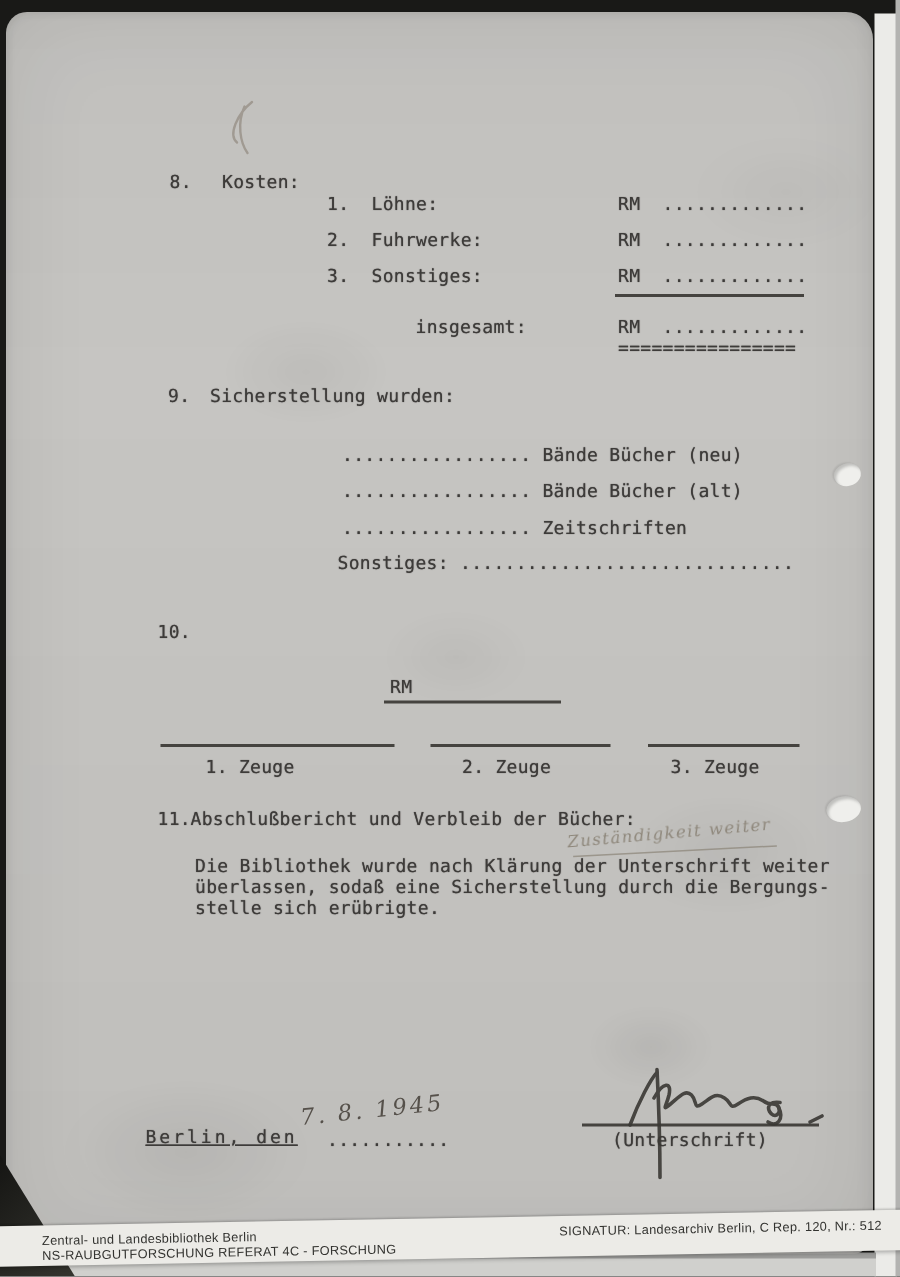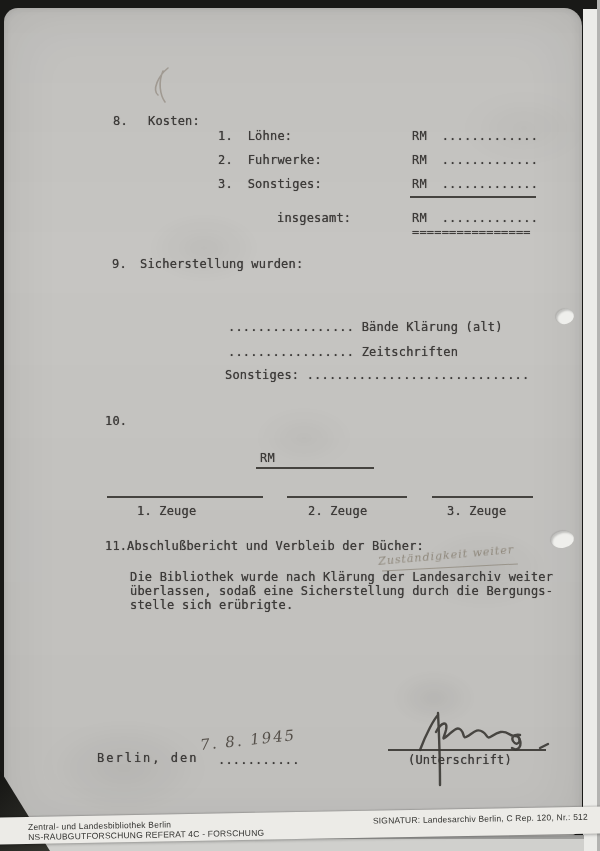--- a/index.html
+++ b/index.html
@@ -43,21 +43,21 @@
   .hole-2{left:547px;top:523px;width:23px;height:17px;transform:rotate(-10deg);}
 
   
   .tw{
     position:absolute;
     font-family:"DejaVu Sans Mono","Liberation Mono",monospace;
     font-size:12px;line-height:1;letter-spacing:.2px;
     color:#3d3b39;white-space:pre;
     text-shadow:0 0 .7px rgba(61,59,57,.85);
   }
-  .tw-sp{letter-spacing:2px;}
+  .tw-sp{letter-spacing:2px;text-decoration:underline;}
   .rule{position:absolute;background:#45433f;height:1.5px;}
 
   
   .hand{
     position:absolute;
     font-family:"DejaVu Serif","Liberation Serif",serif;
     font-style:italic;white-space:pre;
   }
   .hand-date{font-size:15px;color:#55504a;letter-spacing:2px;transform:rotate(-6deg);}
   .hand-note{font-size:11px;color:#8e877b;letter-spacing:1px;transform:rotate(-5deg);filter:blur(.2px);}
@@ -116,21 +116,22 @@
 
   <div class="rule" style="left:410px;top:196px;width:126px"></div>
 
   <div class="tw" style="left:277px;top:212px">insgesamt:</div>
   <div class="tw" style="left:412px;top:212px">RM  .............</div>
   <div class="tw" style="left:412px;top:226px">================</div>
 
   <div class="tw" style="left:112px;top:258px">9.</div>
   <div class="tw" style="left:140px;top:258px">Sicherstellung wurden:</div>
 
-  <div class="tw" style="left:228px;top:321px">................. Bände Klärung (alt)</div>
+  <div class="tw" style="left:228px;top:297px">................. Bände Bücher (neu)</div>
+  <div class="tw" style="left:228px;top:321px">................. Bände Bücher (alt)</div>
   <div class="tw" style="left:225px;top:369px">Sonstiges: ..............................</div>
   <div class="tw" style="left:228px;top:346px">................. Zeitschriften</div>
 
   <div class="tw" style="left:105px;top:415px">10.</div>
 
   <div class="tw" style="left:260px;top:452px">RM</div>
   <div class="rule" style="left:256px;top:467px;width:118px"></div>
 
   <div class="rule" style="left:107px;top:496px;width:156px"></div>
   <div class="rule" style="left:287px;top:496px;width:120px"></div>
@@ -139,21 +140,21 @@
   <div class="tw" style="left:137px;top:505px">1. Zeuge</div>
   <div class="tw" style="left:308px;top:505px">2. Zeuge</div>
   <div class="tw" style="left:447px;top:505px">3. Zeuge</div>
 
   <div class="tw" style="left:105px;top:540px">11.</div>
   <div class="tw" style="left:127px;top:540px">Abschlußbericht und Verbleib der Bücher:</div>
 
   <div class="hand hand-note" style="left:378px;top:549px">Zuständigkeit weiter</div>
   <div class="pencil-line" style="left:382px;top:567px;width:136px"></div>
 
-  <div class="tw" style="left:130px;top:571px">Die Bibliothek wurde nach Klärung der Landesarchiv weiter</div>
+  <div class="tw" style="left:130px;top:571px">Die Bibliothek wurde nach Klärung der Unterschrift weiter</div>
   <div class="tw" style="left:130px;top:585px">überlassen, sodaß eine Sicherstellung durch die Bergungs-</div>
   <div class="tw" style="left:130px;top:599px">stelle sich erübrigte.</div>
 
   <div class="tw tw-sp" style="left:97px;top:752px">Berlin, den</div>
   <div class="tw" style="left:218px;top:754px">...........</div>
   <div class="hand hand-date" style="left:200px;top:731px">7. 8. 1945</div>
 
   <div class="rule" style="left:388px;top:749px;width:158px"></div>
   <div class="tw" style="left:408px;top:754px">(Unterschrift)</div>
 

